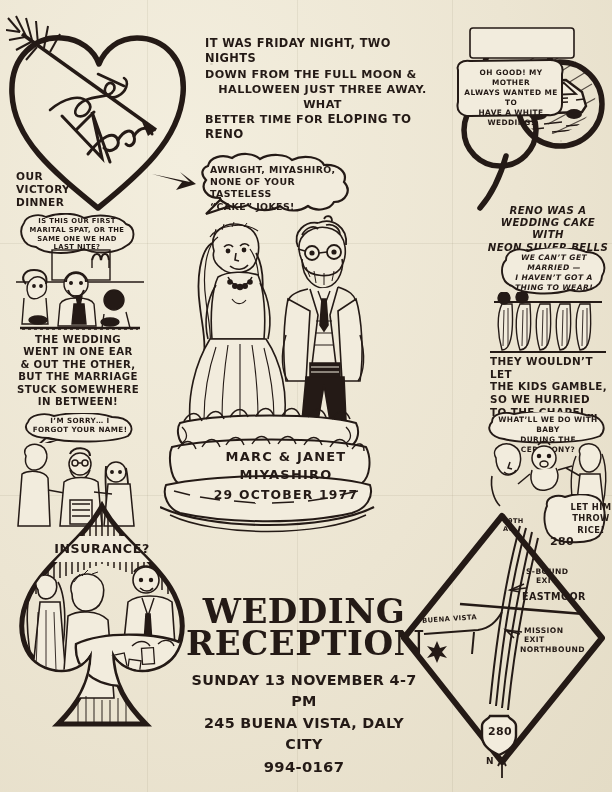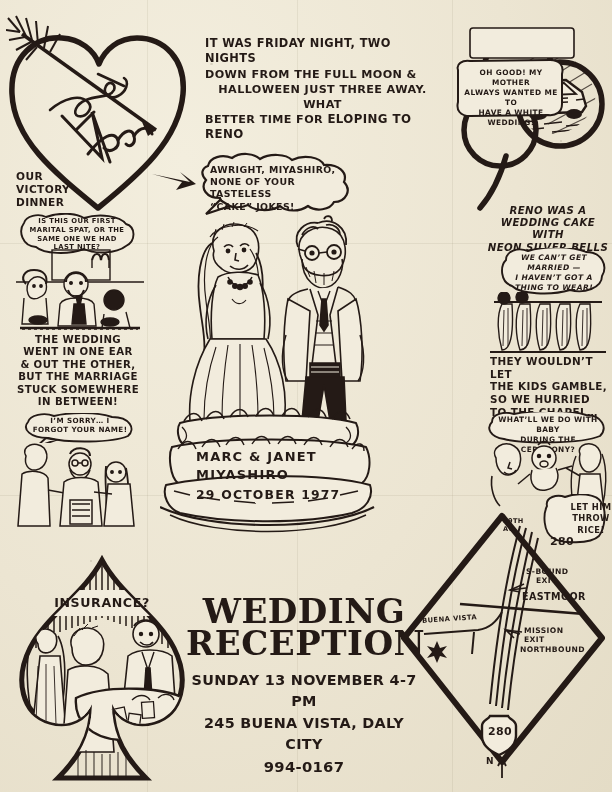--- a/index.html
+++ b/index.html
@@ -428,21 +428,21 @@
       <path d="M0 292 C 50 316, 168 316, 214 292" stroke-width="2.2"></path>
       <path d="M10 300 C 56 322, 160 322, 206 300" stroke-width="1.4"></path>
 
       <g stroke-width="1.3">
         <path d="M22 212 C 28 218, 28 224, 22 228"></path>
         <path d="M186 212 C 192 218, 192 224, 186 228"></path>
       </g>
     </g>
   </svg>
 
-  <div class="abs hand" style="left:196px;top:448px;width:180px;text-align:left;font-size:13px;line-height:1.35;letter-spacing:1.2px;">
+  <div class="abs hand" style="left:196px;top:448px;width:180px;text-align:center;font-size:13px;line-height:1.35;letter-spacing:1.2px;">
     <div>MARC &amp; JANET</div>
     <div>MIYASHIRO</div>
     <div class="it" style="font-size:12.4px;margin-top:4px;">29 OCTOBER 1977</div>
   </div>
 
   <div class="abs hand" style="left:486px;top:205px;width:124px;text-align:center;font-size:10.2px;line-height:1.2;font-style:italic;">
     <div>RENO WAS A</div>
     <div>WEDDING CAKE WITH</div>
     <div>NEON SILVER BELLS</div>
   </div>
@@ -541,21 +541,21 @@
       <path d="M6 12 C 4 3, 16 0, 24 3 C 36 -2, 56 0, 60 8 C 66 16, 64 34, 58 42
                C 50 50, 20 50, 12 44 C 2 38, 2 20, 6 12 Z" fill="#f2ecdd" stroke="#241a16" stroke-width="1.9"></path>
     </svg>
     <div class="abs hand" style="left:6px;top:8px;width:54px;text-align:center;font-size:8.4px;line-height:1.34;padding-left:17px;">
       <div>LET HIM</div>
       <div class="it">THROW</div>
       <div class="it">RICE!</div>
     </div>
   </div>
 
-  <div class="abs" style="left:10px;top:552px;width:180px;height:240px;text-decoration:underline;">
+  <div class="abs" style="left:10px;top:498px;width:180px;height:240px;text-decoration:underline;">
     <svg width="180" height="240" viewBox="0 0 180 240">
       <defs>
         <clipPath id="spadeclip">
           <path d="M92 8 C 74 42, 36 64, 20 96 C 4 128, 12 162, 40 170 C 60 176, 76 166, 82 152
                    C 82 186, 66 208, 48 226 L 136 226 C 118 208, 102 186, 102 152
                    C 108 166, 124 176, 144 170 C 172 162, 180 128, 164 96 C 148 64, 110 42, 92 8 Z"></path>
         </clipPath>
       </defs>
       <path d="M92 8 C 74 42, 36 64, 20 96 C 4 128, 12 162, 40 170 C 60 176, 76 166, 82 152
                C 82 186, 66 208, 48 226 L 136 226 C 118 208, 102 186, 102 152

